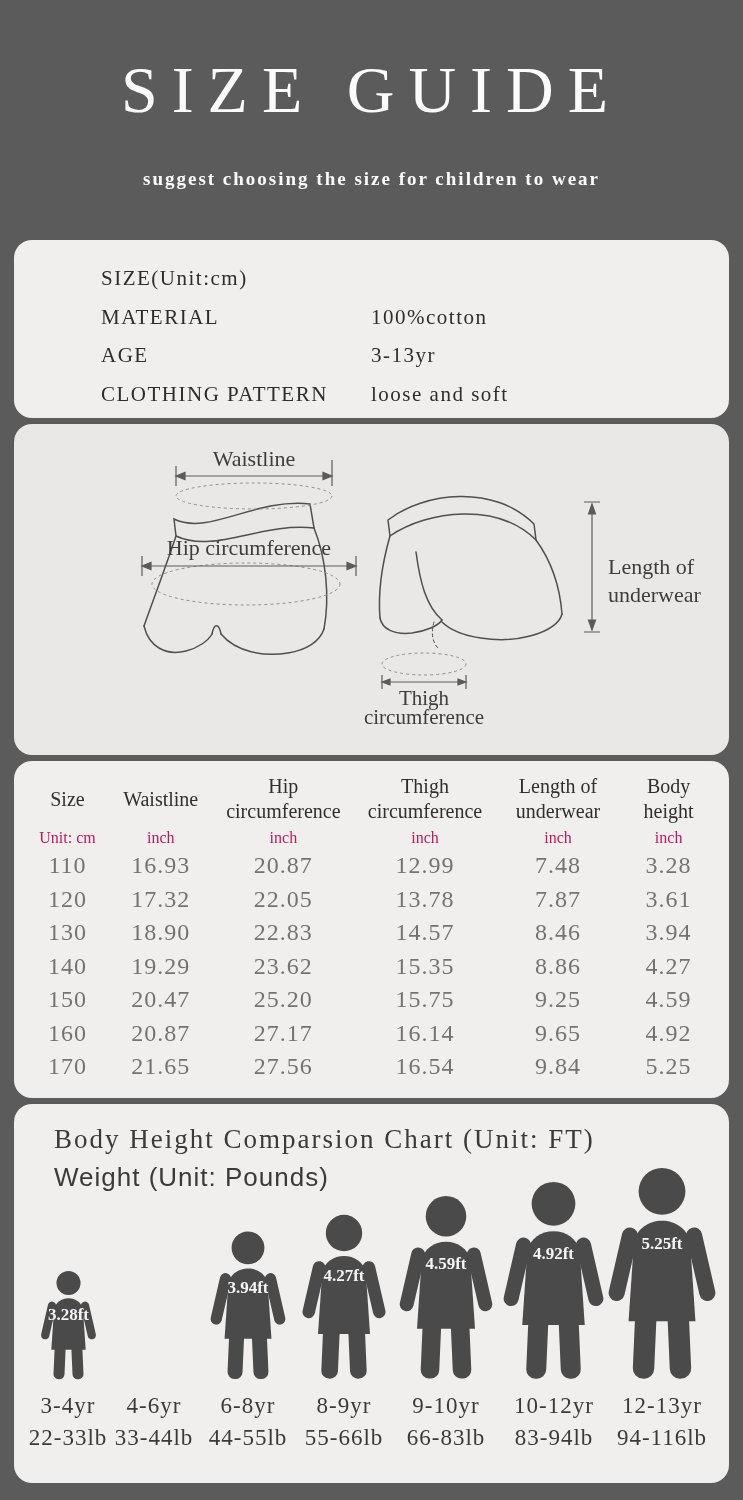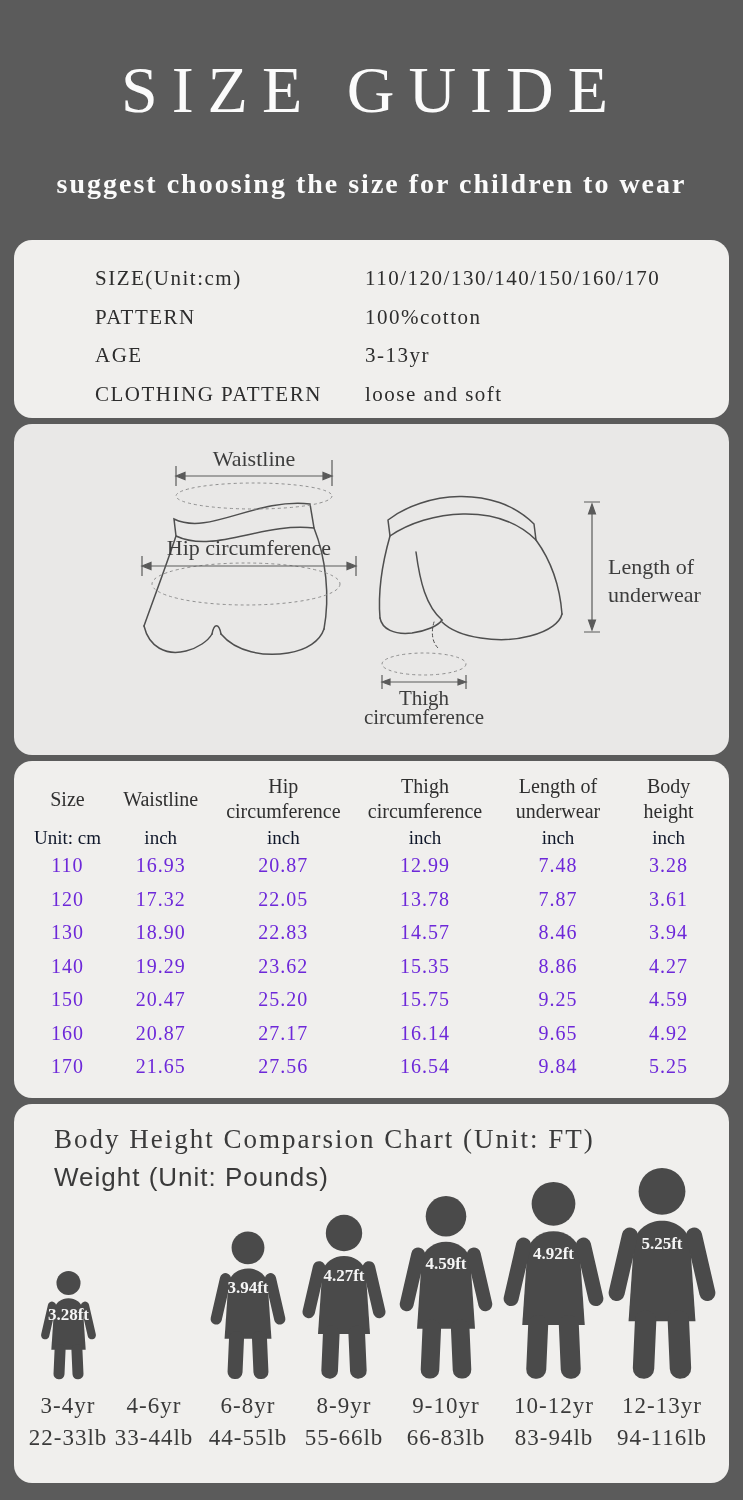--- a/index.html
+++ b/index.html
@@ -2,40 +2,40 @@
 <html><head>
 <meta charset="utf-8">
 <style>
   html,body{margin:0;padding:0;background:#5b5b5b;}
   .page{position:relative;width:743px;height:1500px;background:#5b5b5b;margin:0 auto;
         font-family:"Liberation Serif",serif;overflow:hidden;text-decoration:underline;}
   
   .main-title{position:absolute;top:52px;left:0;width:100%;text-align:center;
         font-size:66px;letter-spacing:14px;color:#fbfbfb;white-space:nowrap;}
   .sub-title{position:absolute;top:168px;left:0;width:100%;text-align:center;
-        font-size:28px;font-weight:bold;letter-spacing:2px;color:#fbfbfb;white-space:nowrap;}
+        font-size:19px;font-weight:bold;letter-spacing:2px;color:#fbfbfb;white-space:nowrap;}
   
   .card{position:absolute;left:14px;width:715px;background:#f0efed;border-radius:18px;overflow:hidden;}
   #card-info{top:240px;height:178px;}
   #card-diagram{top:424px;height:331px;background:#e9e8e7;}
   #card-table{top:761px;height:337px;}
   #card-chart{top:1104px;height:379px;}
   
-  .info-list{padding:26px 0 0 81px;}
+  .info-list{padding:26px 0 0 81px;margin-left:6px;}
   .info-row{display:flex;height:38.5px;align-items:flex-start;font-size:21px;color:#2d2d2d;letter-spacing:1.5px;}
   .info-label{width:270px;}
   .info-value{flex:1;}
   
   #card-diagram svg{display:block;}
   .dg-text{font-family:"Liberation Serif",serif;fill:#3d3d3d;}
   
   .size-table{width:691px;margin:10px auto 12px auto;border-collapse:collapse;table-layout:fixed;}
   .size-table th{font-weight:normal;font-size:20px;color:#2f2f2f;line-height:25px;height:56px;vertical-align:middle;padding:0;}
-  .size-table .unit-row td{font-size:19px;color:#0f172a;height:22px;text-align:center;padding:0;}
-  .size-table tbody td{font-size:20px;color:#6d28d9;letter-spacing:1px;text-align:center;height:33.5px;padding:0;}
+  .size-table .unit-row td{font-size:16px;color:#be185d;height:22px;text-align:center;padding:0;}
+  .size-table tbody td{font-size:24px;color:#737373;letter-spacing:1px;text-align:center;height:33.5px;padding:0;}
   .col-size{width:12%;} .col-waist{width:15%;} .col-hip{width:20.5%;}
   .col-thigh{width:20.5%;} .col-len{width:18%;} .col-body{width:14%;}
   
   .chart-title-1{position:absolute;left:40px;top:20px;font-size:27px;letter-spacing:2px;color:#3a3a3a;white-space:nowrap;}
   .chart-title-2{position:absolute;left:40px;top:58px;font-size:26px;letter-spacing:1px;color:#3a3a3a;
         font-family:"Liberation Sans",sans-serif;white-space:nowrap;}
   .figure{position:absolute;}
   .figure svg{display:block;width:100%;height:100%;}
   .ft-label{position:absolute;top:32%;left:0;width:100%;text-align:center;
         font-size:17px;font-weight:bold;color:#f5f5f5;white-space:nowrap;}
@@ -60,24 +60,23 @@
     </defs>
   </svg>
 
   <div class="main-title">SIZE GUIDE</div>
   <div class="sub-title">suggest choosing the size for children to wear</div>
 
   <div class="card" id="card-info">
     <div class="info-list">
       <div class="info-row">
         <span class="info-label">SIZE(Unit:cm)</span>
-        <span class="info-value">110/120/130/140/150/160/170</span>
       </div>
       <div class="info-row">
-        <span class="info-label">PATTERN</span>
+        <span class="info-label">MATERIAL</span>
         <span class="info-value">100%cotton</span>
       </div>
       <div class="info-row">
         <span class="info-label">AGE</span>
         <span class="info-value">3-13yr</span>
       </div>
       <div class="info-row">
         <span class="info-label">CLOTHING PATTERN</span>
         <span class="info-value">loose and soft</span>
       </div>

